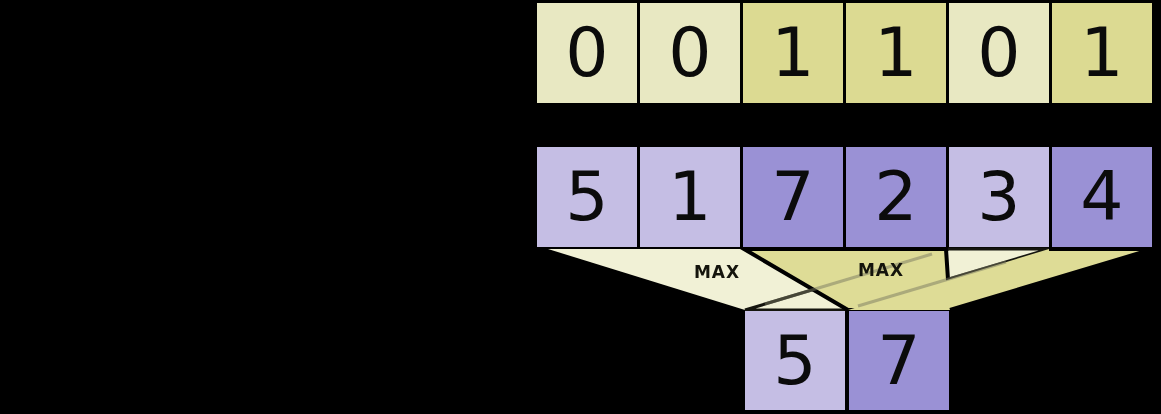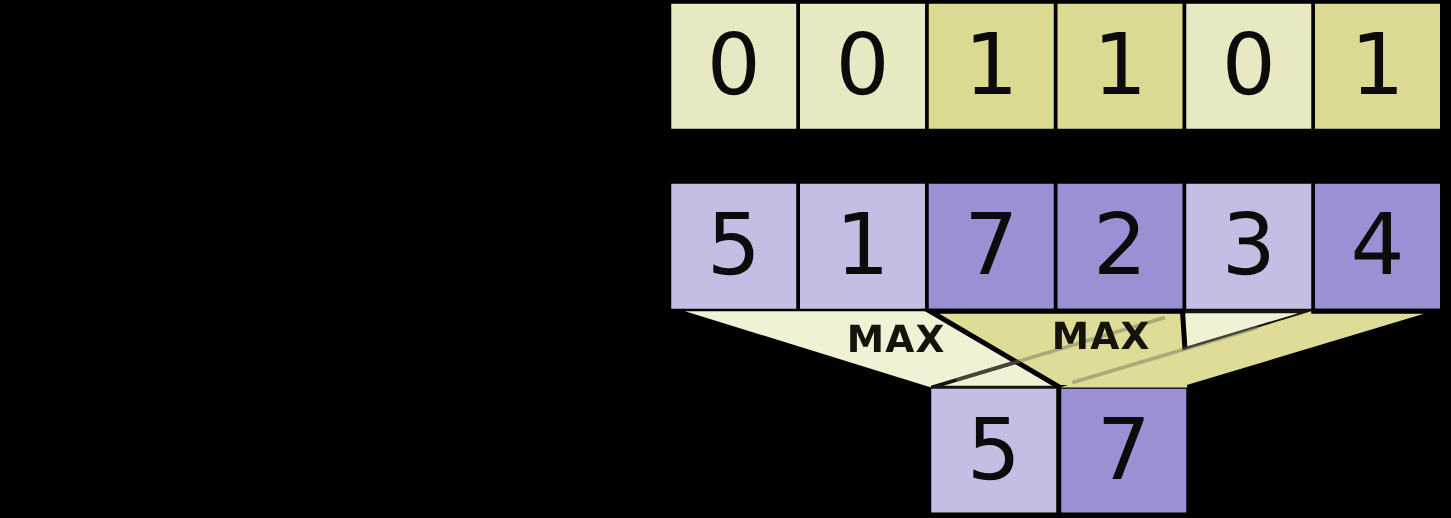--- a/index.html
+++ b/index.html
@@ -44,21 +44,21 @@
     left: 0;
     top: 0;
     width: 1161px;
     height: 414px;
     pointer-events: none;
   }
   .max-label {
     position: absolute;
     transform: translate(-50%, -50%);
     font-weight: bold;
-    font-size: 30px;
+    font-size: 17px;
     letter-spacing: 1px;
     color: #14140c;
     white-space: nowrap;
   }
   .max-left  { left: 717px; top: 272px; }
   .max-right { left: 881px; top: 270px; }
 </style>
 </head>
 <body>
 

